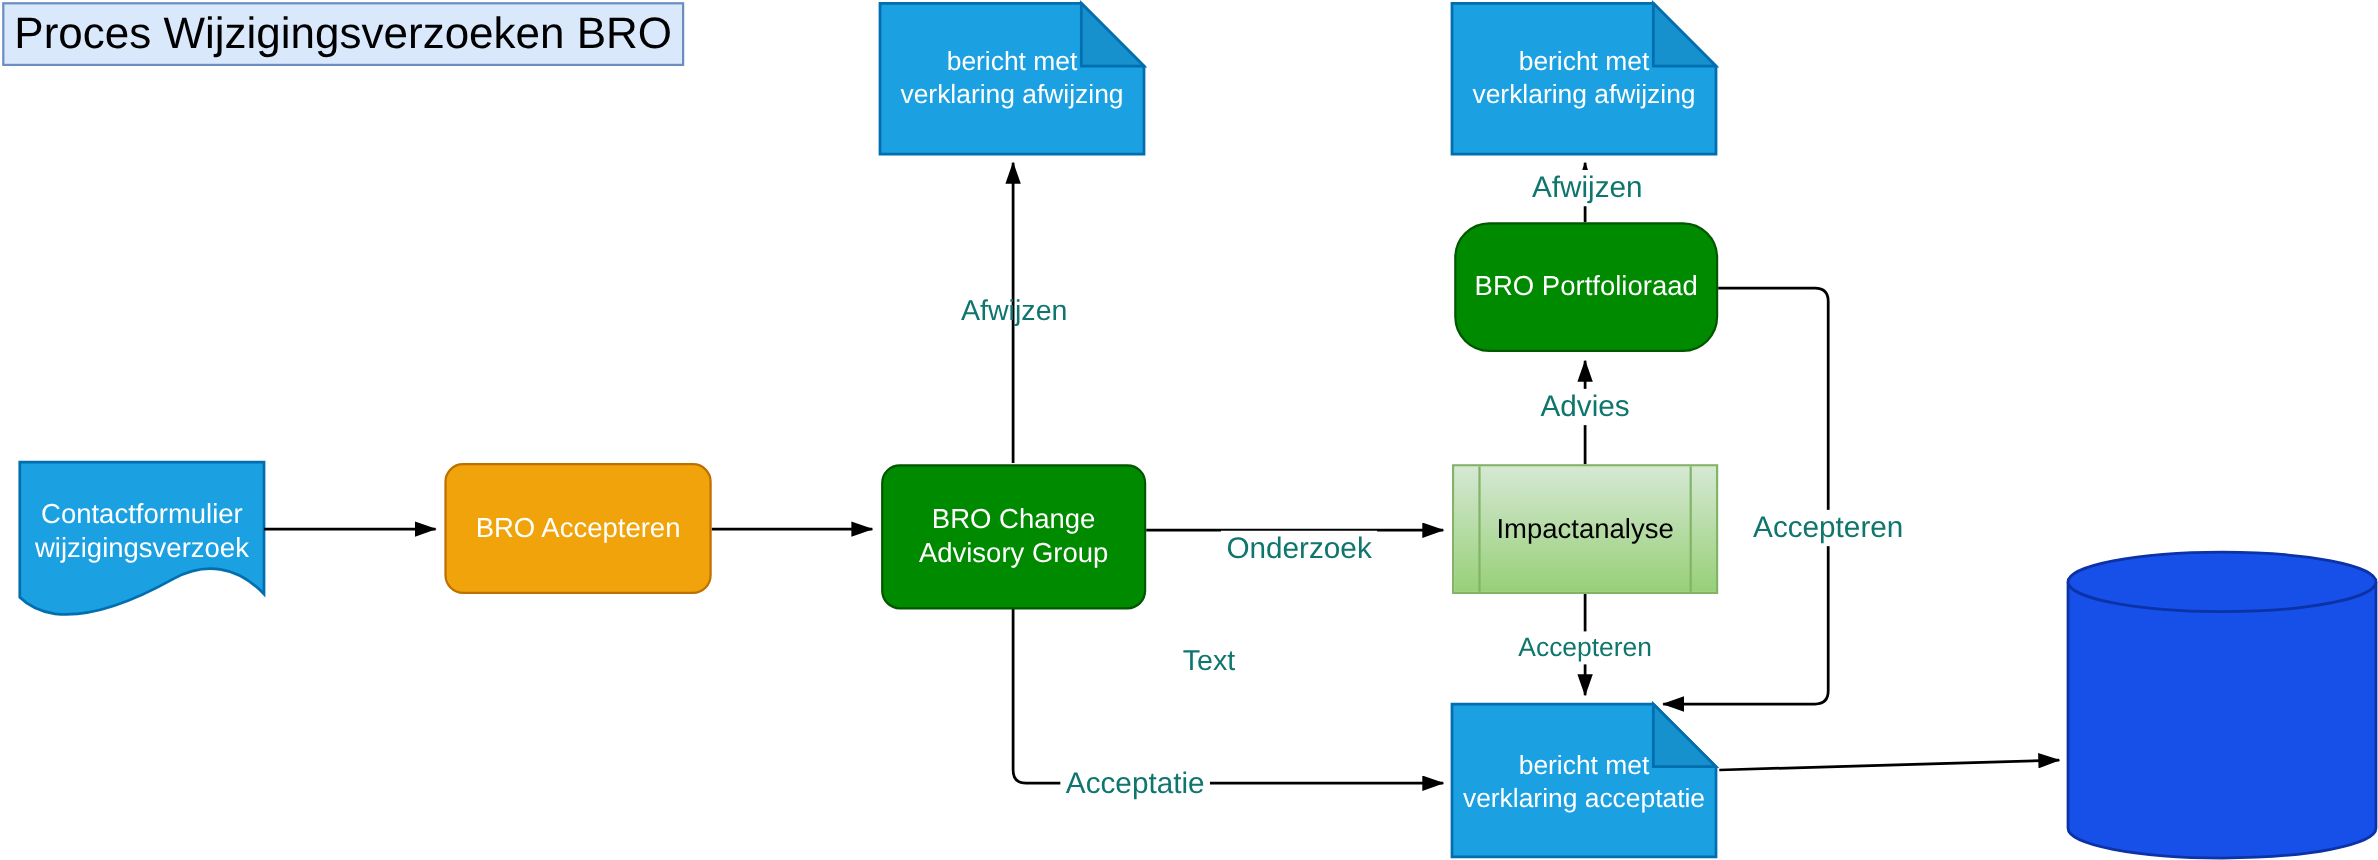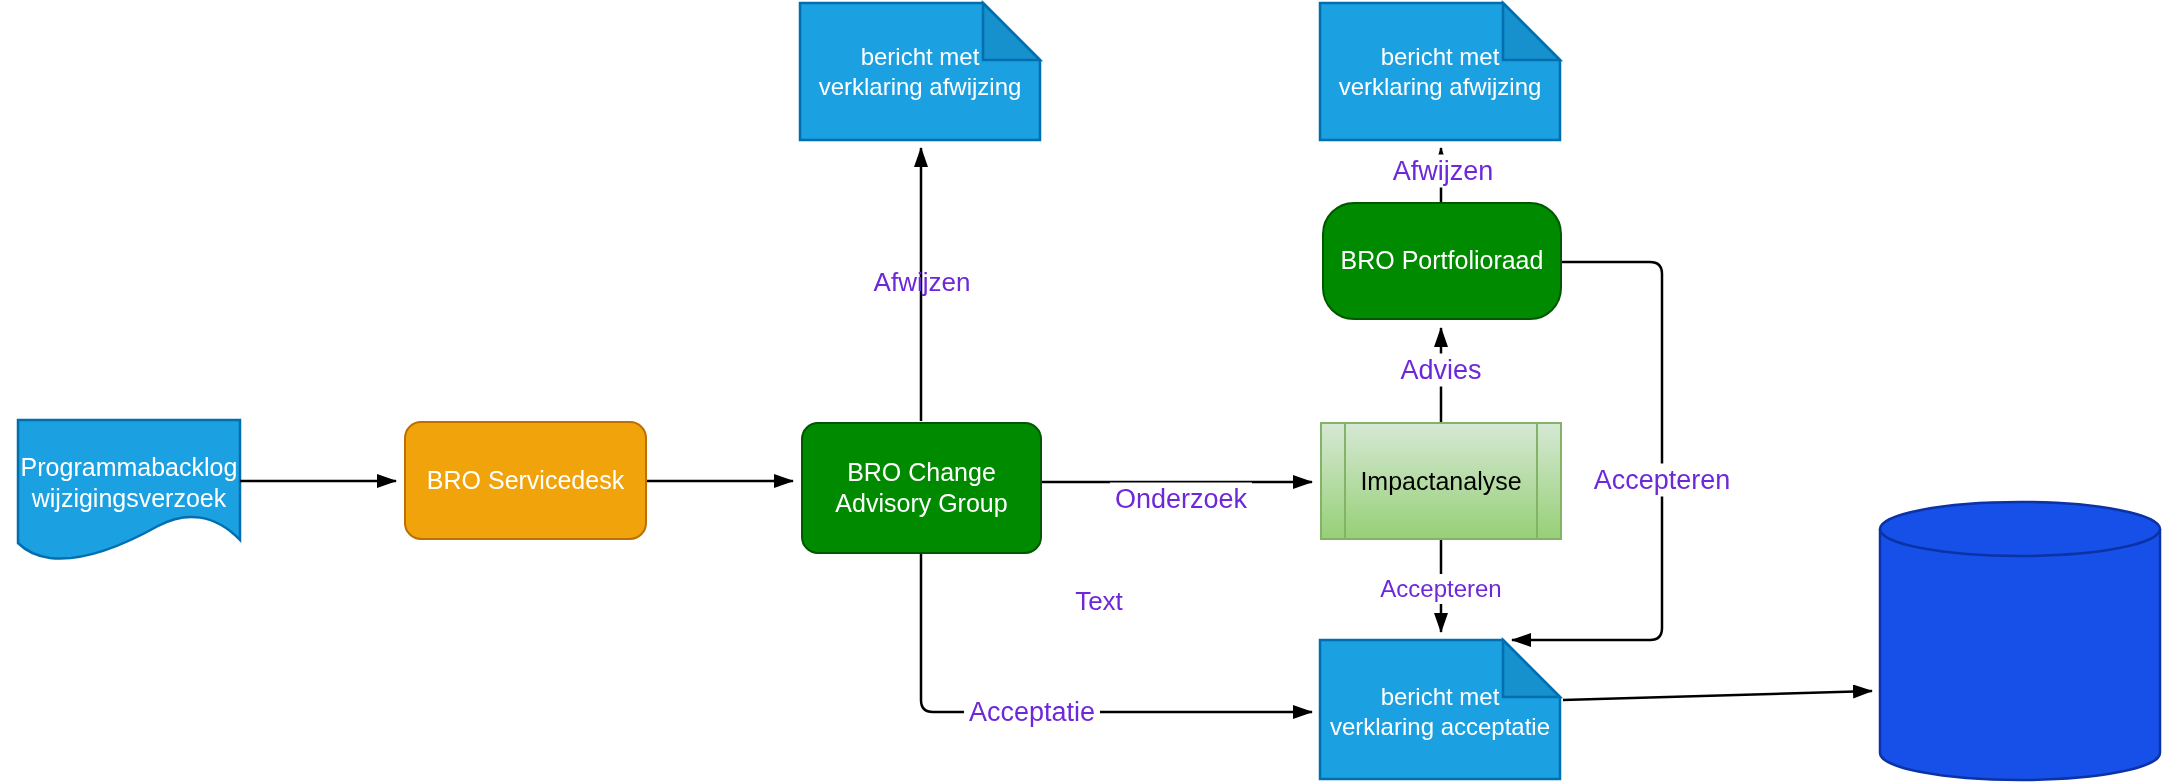--- a/index.html
+++ b/index.html
@@ -15,21 +15,21 @@
   .orange-box{background:var(--orange-fill);border:2.5px solid var(--orange-stroke);}
   .title-box{background:var(--title-fill);border:2.5px solid var(--title-stroke);
              display:flex;align-items:center;justify-content:center;color:#000;font-size:40px;}
   .impact{background:linear-gradient(180deg,var(--impact-top),var(--impact-bottom));
           border:2.5px solid var(--impact-stroke);display:flex;align-items:center;justify-content:center;
           color:#000;font-size:25px;}
   .impact::before,.impact::after{content:"";position:absolute;top:0;bottom:0;width:2px;
           background:var(--impact-stroke);}
   .impact::before{left:22px;} .impact::after{right:22px;}
   .edge-label{position:absolute;transform:translate(-50%,-50%);background:#ffffff;
-              color:#6d28d9;font-size:27px;padding:1px 5px;white-space:nowrap;}
+              color:#0f766e;font-size:27px;padding:1px 5px;white-space:nowrap;}
   .edge-label.nobg{background:transparent;font-size:26px;}
 </style>
 </head>
 <body>
 
 <div id="canvas">
 
   <svg id="shapes" width="2162" height="782" viewBox="0 0 2162 782">
     <defs>
       <marker id="arr" viewBox="0 0 20 14" refX="19" refY="7" markerWidth="20" markerHeight="14" markerUnits="userSpaceOnUse" orient="auto">
@@ -64,39 +64,42 @@
     <path d="M 921 421 L 921 148" stroke="#000" stroke-width="2.5" fill="none" marker-end="url(#arr)"></path>
     <path d="M 1042 482 L 1312 482" stroke="#000" stroke-width="2.5" fill="none" marker-end="url(#arr)"></path>
     <path d="M 921 540 L 921 700 Q 921 712 933 712 L 1312 712" stroke="#000" stroke-width="2.5" fill="none" marker-end="url(#arr)"></path>
     <path d="M 1441 422 L 1441 328" stroke="#000" stroke-width="2.5" fill="none" marker-end="url(#arr)"></path>
     <path d="M 1441 202 L 1441 148" stroke="#000" stroke-width="2.5" fill="none" marker-end="url(#arr)"></path>
     <path d="M 1441 540 L 1441 632" stroke="#000" stroke-width="2.5" fill="none" marker-end="url(#arr)"></path>
     <path d="M 1562 262 L 1650 262 Q 1662 262 1662 274 L 1662 628 Q 1662 640 1650 640 L 1512 640" stroke="#000" stroke-width="2.5" fill="none" marker-end="url(#arr)"></path>
     <path d="M 1563 700 L 1872 691" stroke="#000" stroke-width="2.5" fill="none" marker-end="url(#arr)"></path>
   </svg>
 
+  <div class="abs title-box" style="left:2px;top:2px;width:620px;height:58px;">
+    <span>Proces Wijzigingsverzoeken BRO</span>
+  </div>
 
   <div class="abs rounded orange-box" style="left:404px;top:421px;width:243px;height:119px;">
-    <span>BRO Servicedesk</span>
+    <span>BRO Accepteren</span>
   </div>
 
   <div class="abs rounded green-box" style="left:801px;top:422px;width:241px;height:132px;">
     <span>BRO Change
 Advisory Group</span>
   </div>
 
   <div class="abs rounded green-box" style="left:1322px;top:202px;width:240px;height:118px;border-radius:32px;">
     <span>BRO Portfolioraad</span>
   </div>
 
   <div class="abs impact" style="left:1320px;top:422px;width:242px;height:118px;">
     <span>Impactanalyse</span>
   </div>
 
-  <div class="abs node-label" style="left:18px;top:438px;width:222px;height:90px;">Programmabacklog
+  <div class="abs node-label" style="left:18px;top:438px;width:222px;height:90px;">Contactformulier
 wijzigingsverzoek</div>
 
   <div class="abs node-label" style="left:800px;top:3px;width:240px;height:137px;font-size:24px;">bericht met
 verklaring afwijzing</div>
 
   <div class="abs node-label" style="left:1320px;top:3px;width:240px;height:137px;font-size:24px;">bericht met
 verklaring afwijzing</div>
 
   <div class="abs node-label" style="left:1320px;top:645px;width:240px;height:134px;font-size:24px;">bericht met
 verklaring acceptatie</div>

